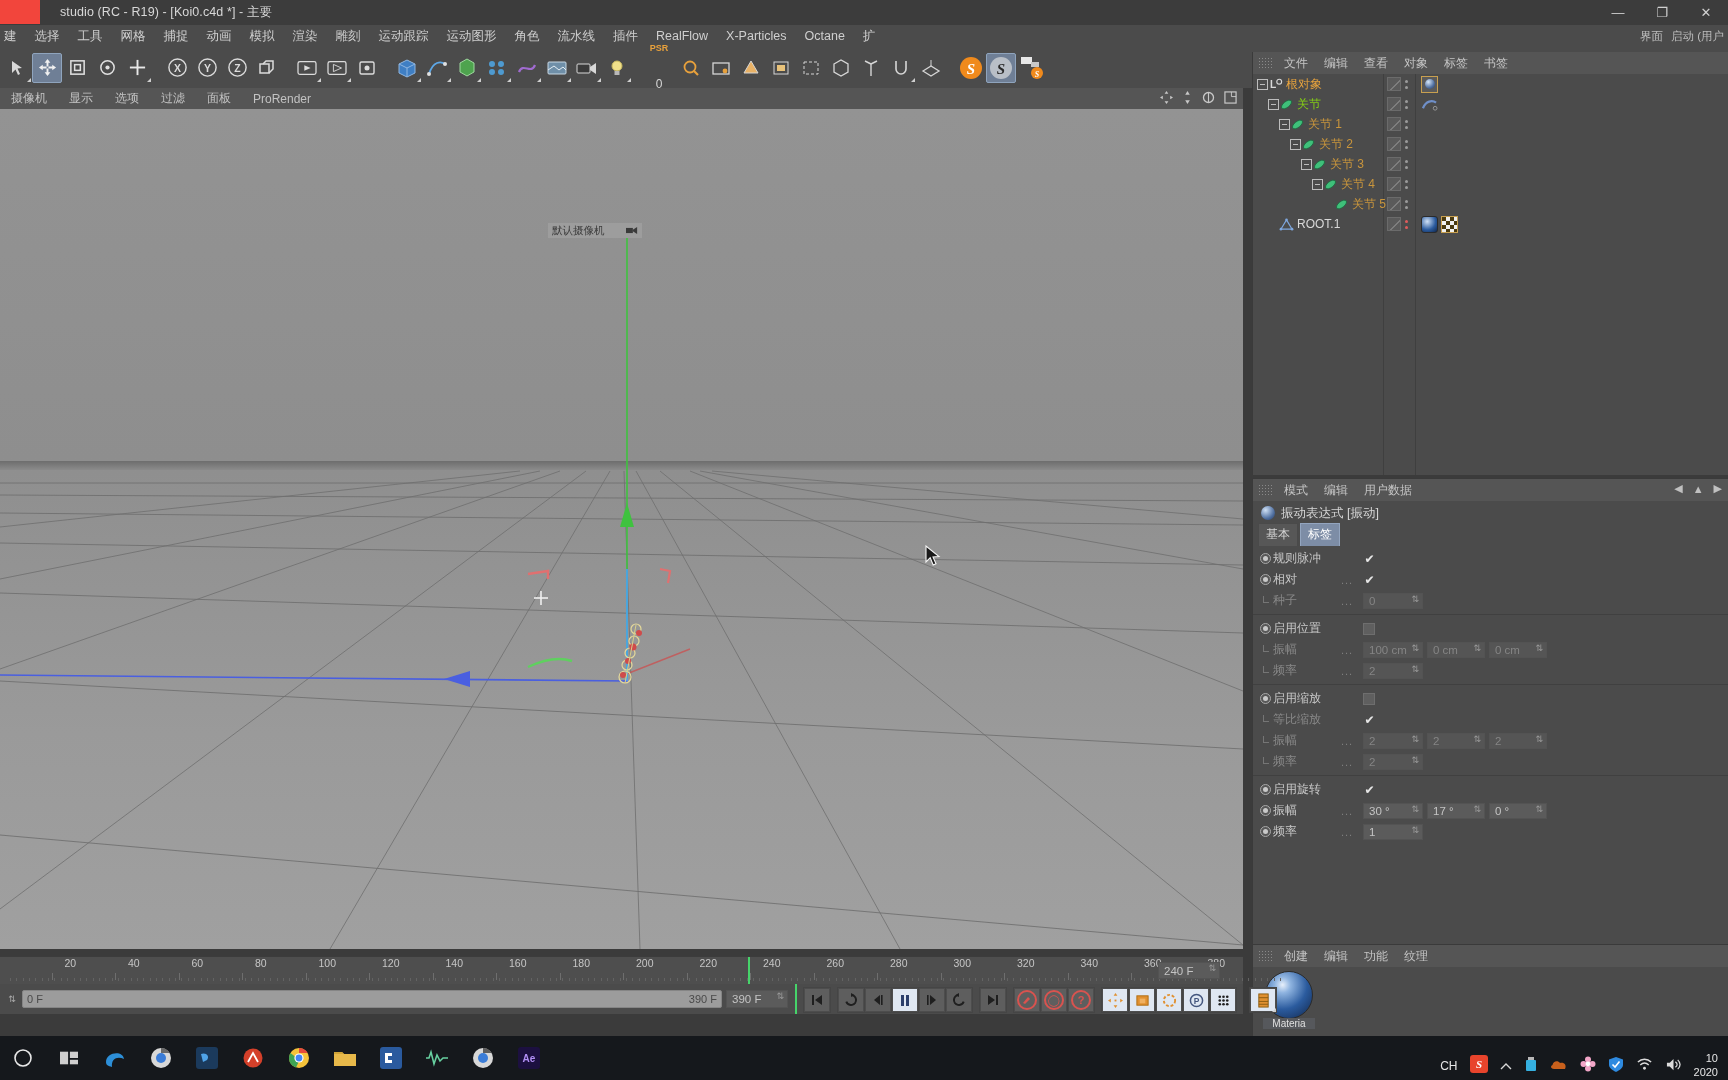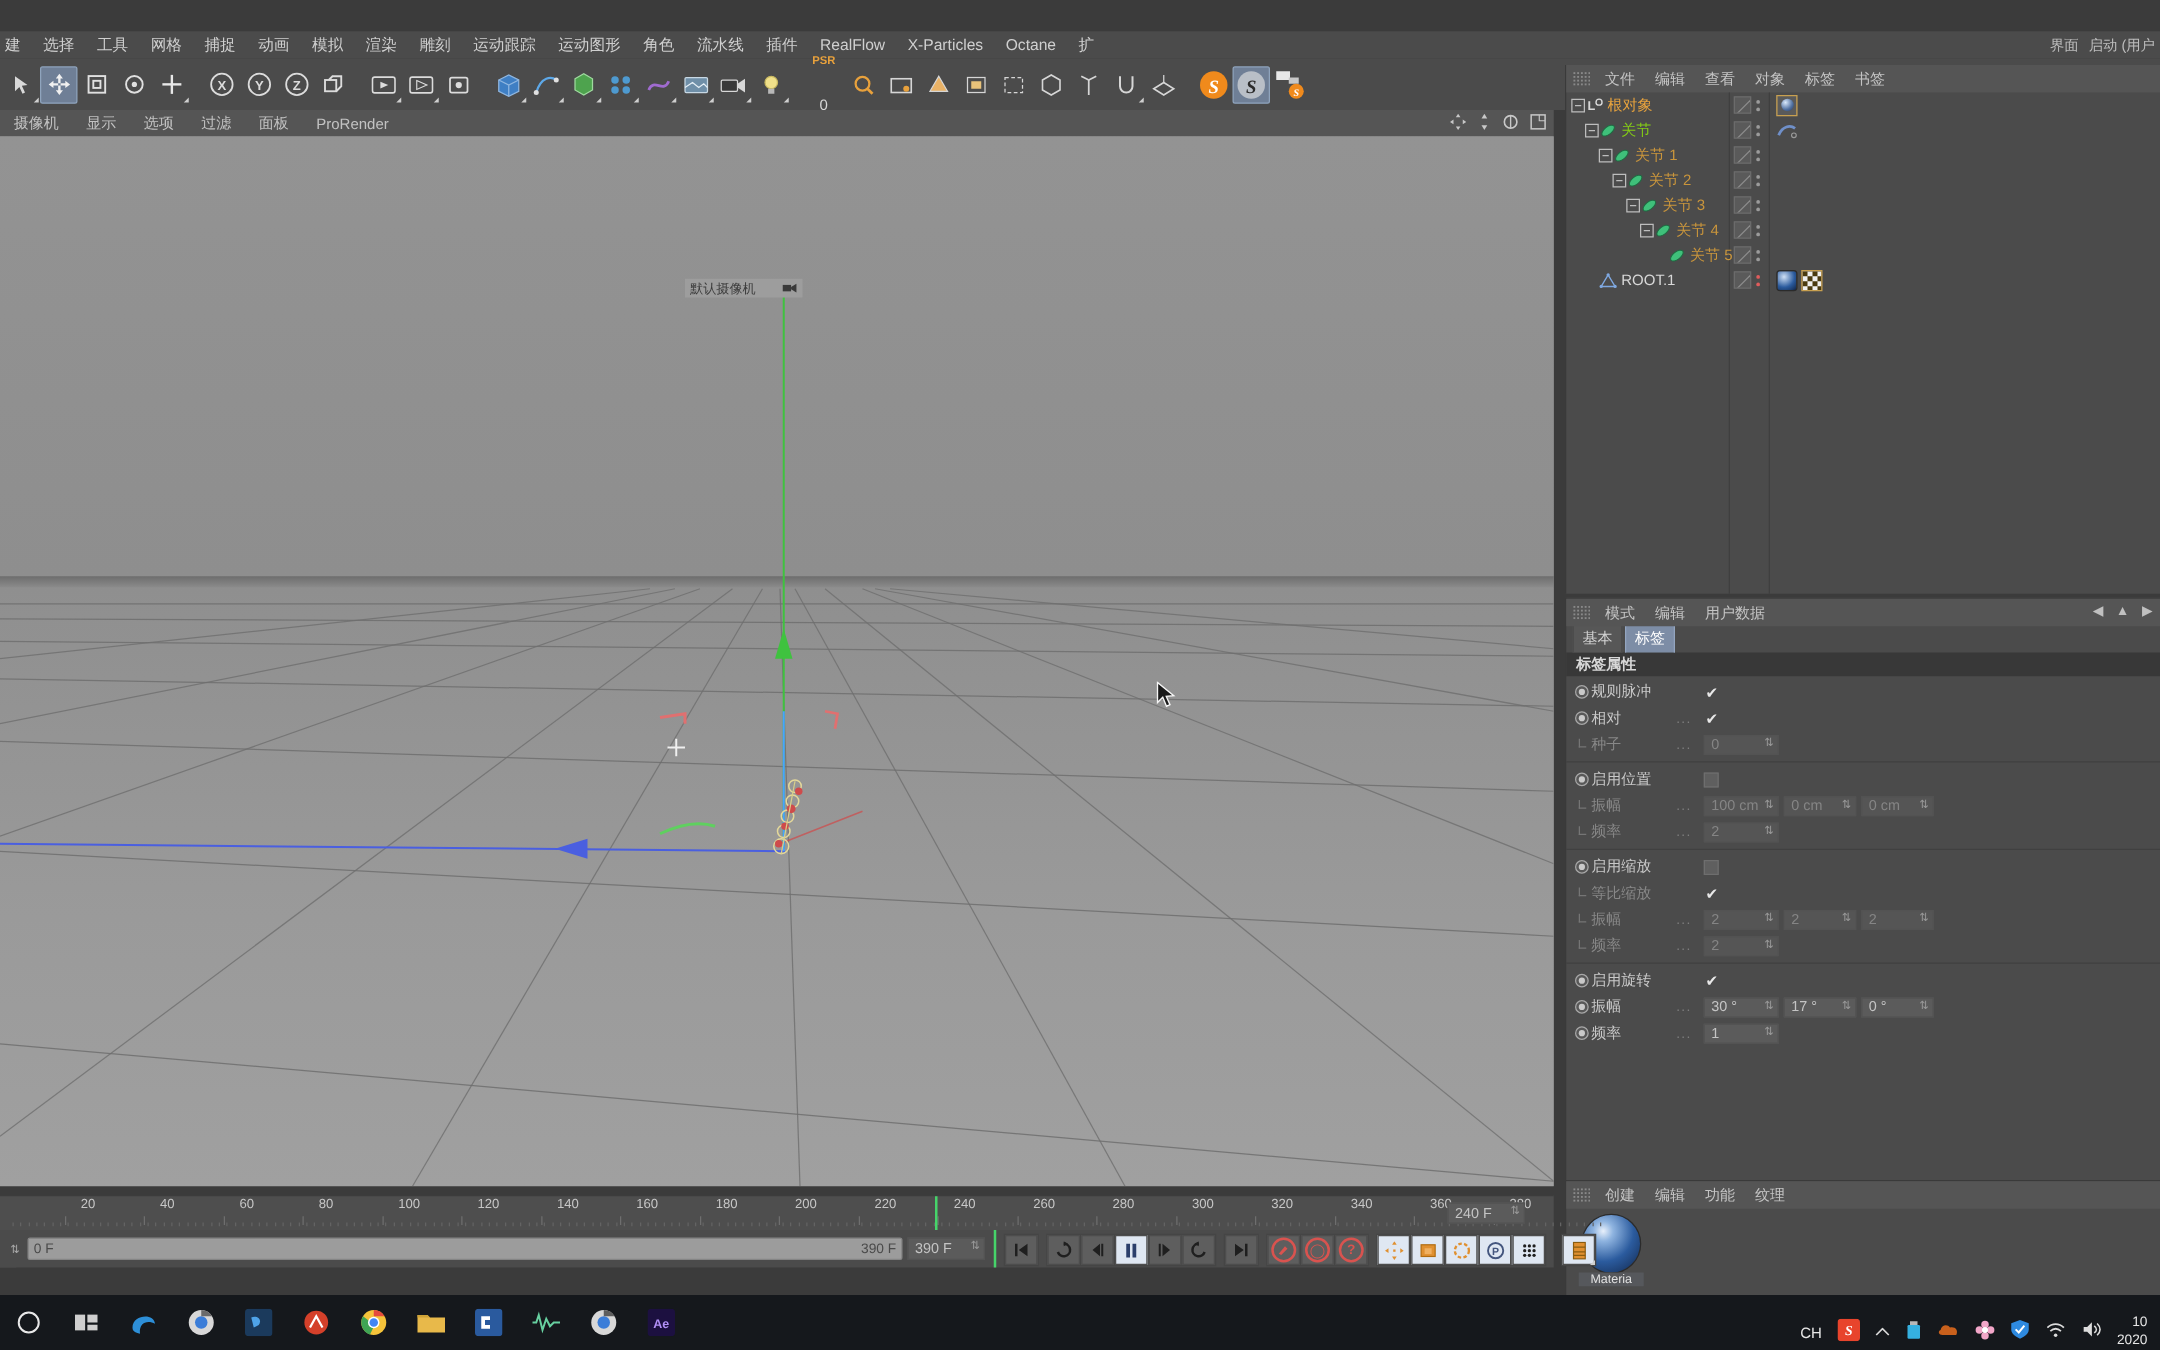--- a/index.html
+++ b/index.html
@@ -279,20 +279,29 @@
   .tray { position: absolute; right: 0; top: 0; height: 60px; display: flex;
           align-items: center; gap: 12px; padding-right: 10px; }
   .clock { color: #e6e6e6; font-size: 11px; line-height: 1.25; text-align: right; }
   .ime { color: #e6e6e6; font-size: 12px; }
 </style>
 </head>
 <body>
 
 <div id="app">
 
+  <div class="titlebar">
+    <div class="redblock"></div>
+    <div class="ttl">studio (RC - R19) - [Koi0.c4d *] - 主要</div>
+    <div class="win-btns">
+      <div>—</div>
+      <div>❐</div>
+      <div>✕</div>
+    </div>
+  </div>
 
   <div class="menubar" id="menubar">
       <div class="mi">建</div>
       <div class="mi">选择</div>
       <div class="mi">工具</div>
       <div class="mi">网格</div>
       <div class="mi">捕捉</div>
       <div class="mi">动画</div>
       <div class="mi">模拟</div>
       <div class="mi">渲染</div>
@@ -844,25 +853,28 @@
       <div class="dots"></div>
       <div class="am-arrows">
         <span>◀</span>
         <span>▲</span>
         <span>▶</span>
       </div>
     <div class="hi">模式</div>
         <div class="hi">编辑</div>
         <div class="hi">用户数据</div>
       </div>
+    <div class="am-obj">
+      <span class="sphere-ico"></span>
+      <span>振动表达式 [振动]</span>
+    </div>
     <div class="am-tabs" id="amtabs">
         <div class="am-tab">基本</div>
         <div class="am-tab on">标签</div>
       </div>
-    <div class="am-sect">标签属性</div>
     <div class="am-rows" id="amrows">
         <div class="arow">
           <span class="bullet"></span>
           <span class="alab">规则脉冲</span>
           <span class="adots"></span>
           <span class="chk">✔</span>
         </div>
         <div class="arow">
           <span class="bullet"></span>
           <span class="alab">相对</span>

